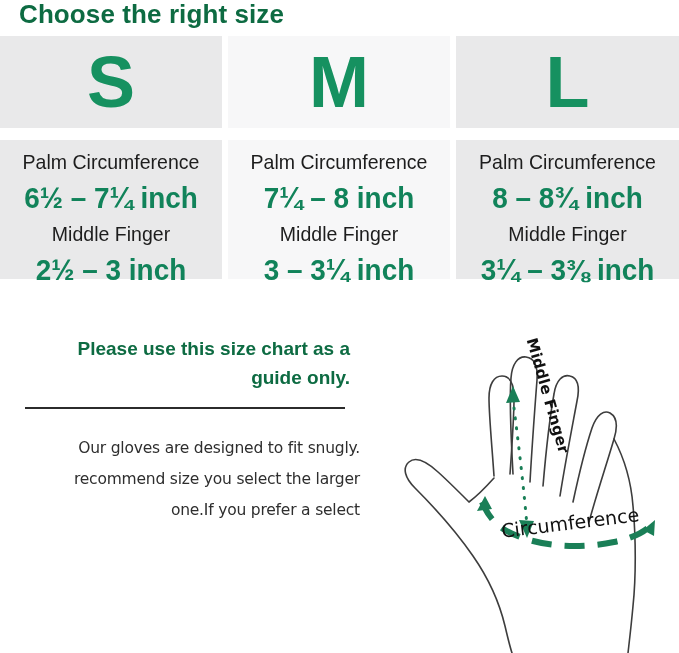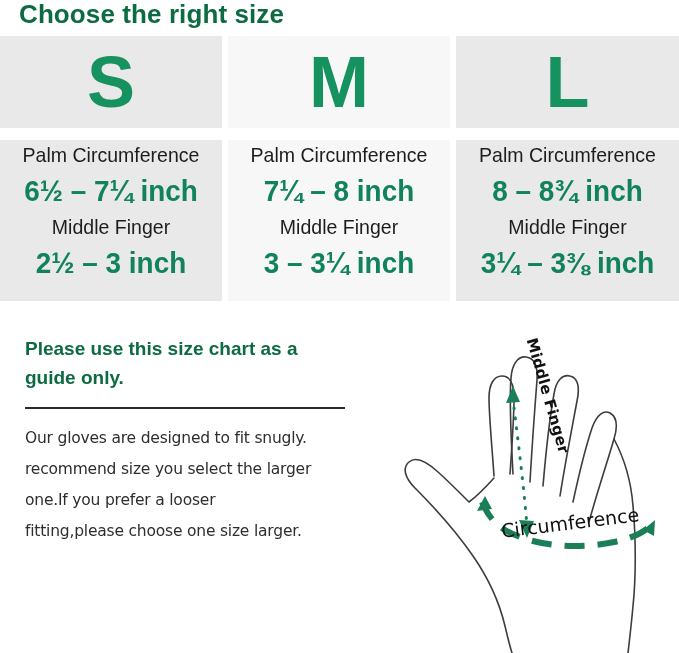--- a/index.html
+++ b/index.html
@@ -64,22 +64,23 @@
     font-weight: bold;
     color: #169160;
     font-family: "Liberation Sans", sans-serif;
   }
 
   .detail-card {
     position: absolute;
     top: 104px;
     left: 0;
     width: 100%;
-    height: 161px;
+    height: 139px;
     box-sizing: border-box;
+    padding-top: 7px;
   }
   .detail-card.shade-dark  { background: #e9e9ea; }
   .detail-card.shade-light { background: #f7f7f8; }
 
   .meas-label {
     text-align: center;
     font-size: 21px;
     line-height: 30px;
     color: #1d1d1d;
     font-family: "Liberation Sans Narrow", "Liberation Sans", sans-serif;
@@ -96,36 +97,37 @@
     transform: scaleX(0.93);
     white-space: nowrap;
   }
 
   
   #guide-block {
     position: absolute;
     left: 25px;
     top: 334px;
     width: 340px;
+    text-align: right;
   }
   #guide-heading {
     font-size: 19px;
     line-height: 29px;
     font-weight: bold;
     color: #0d6b42;
     width: 325px;
   }
   #guide-divider {
     margin-top: 15px;
     width: 320px;
     height: 0;
     border-top: 2px solid #2b2b2b;
   }
   #guide-body {
-    margin-top: 14px;
+    margin-top: 24px;
     font-size: 15.5px;
     line-height: 31px;
     color: #2e2e2e;
     width: 335px;
     font-family: "DejaVu Sans", sans-serif;
     letter-spacing: -0.2px;
   }
   #guide-body div { white-space: nowrap; }
 
   
@@ -205,22 +207,21 @@
   </div>
 
 </div>
 
 <div id="guide-block">
   <div id="guide-heading">Please use this size chart as a guide only.</div>
   <div id="guide-divider"></div>
   <div id="guide-body">
     <div>Our gloves are designed to fit snugly.</div>
     <div>recommend size you select the larger</div>
-    <div>one.If you prefer a looser</div>
-    <div>fitting,please choose one size larger.</div>
+    <div>one.If you prefer a select</div>
   </div>
 </div>
 
 <div id="hand-diagram">
 
   <svg width="286" height="347" viewBox="0 0 286 347">
 
     <path d="M101,170 C99,140 96,110 96,92 C96,78 101,70 109,70
              C117,70 121,78 121,92 C121,112 119,140 117,168" fill="none" stroke="#3d3d3d" stroke-width="1.6" stroke-linecap="round"></path>
 

